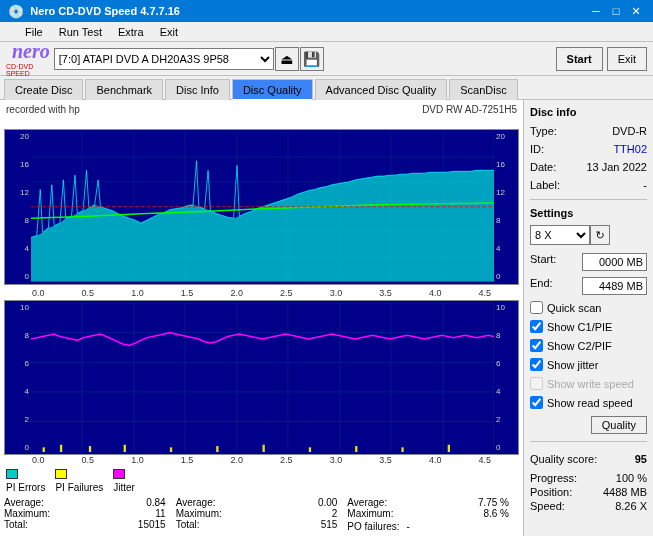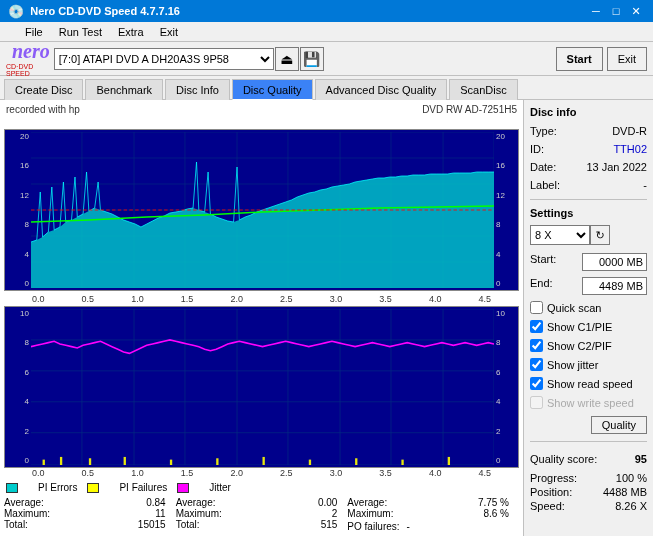--- a/index.html
+++ b/index.html
@@ -41,21 +41,21 @@
     
     
     .chart-container { position: relative; border: 1px solid #888; background: #00008b; flex: 1; }
     .chart-container.top { margin-bottom: 3px; }
     
     
     .x-axis { display: flex; justify-content: space-between; padding: 0 28px 0 28px; font-size: 9px; color: #333; }
     
     
     .legend { display: flex; gap: 10px; padding: 4px 2px; font-size: 10px; flex-wrap: wrap; }
-    .legend-item { display: flex; align-items: flex-end; gap: 20px; }
+    .legend-item { display: flex; align-items: flex-start; gap: 3px; flex-direction: column; }
     .legend-color { width: 12px; height: 10px; border: 1px solid #333; }
     
     
     .stats-row { display: flex; gap: 0; font-size: 10px; }
     .stat-group { flex: 1; }
     .stat-row { display: flex; justify-content: space-between; padding-right: 10px; }
     
     
     .sidebar { width: 130px; background: #f0f0f0; border-left: 1px solid #c0c0c0; padding: 6px; display: flex; flex-direction: column; gap: 4px; }
     
@@ -388,26 +388,26 @@
     </div>
     <div class="checkbox-row">
       <input type="checkbox" id="showC2PIF" checked="" style="">
       <label for="showC2PIF">Show C2/PIF</label>
     </div>
     <div class="checkbox-row">
       <input type="checkbox" id="showJitter" checked="" style="">
       <label for="showJitter">Show jitter</label>
     </div>
     <div class="checkbox-row">
+      <input type="checkbox" id="showWriteSpeed" disabled="" style="">
+      <label for="showWriteSpeed" style="color:#aaa;">Show write speed</label>
+    </div>
+    <div class="checkbox-row">
       <input type="checkbox" id="showReadSpeed" checked="" style="">
       <label for="showReadSpeed">Show read speed</label>
-    </div>
-    <div class="checkbox-row">
-      <input type="checkbox" id="showWriteSpeed" disabled="" style="">
-      <label for="showWriteSpeed" style="color:#aaa;">Show write speed</label>
     </div>
 
     <button class="advanced-btn">Quality</button>
 
     <div class="divider"></div>
 
     <div class="quality-row">
       <span>Quality score:</span>
       <span class="quality-score">95</span>
     </div>

